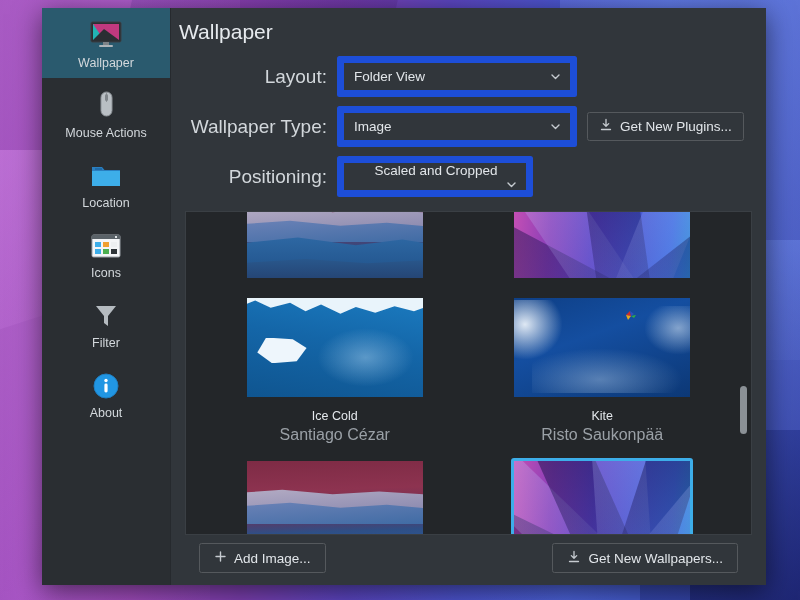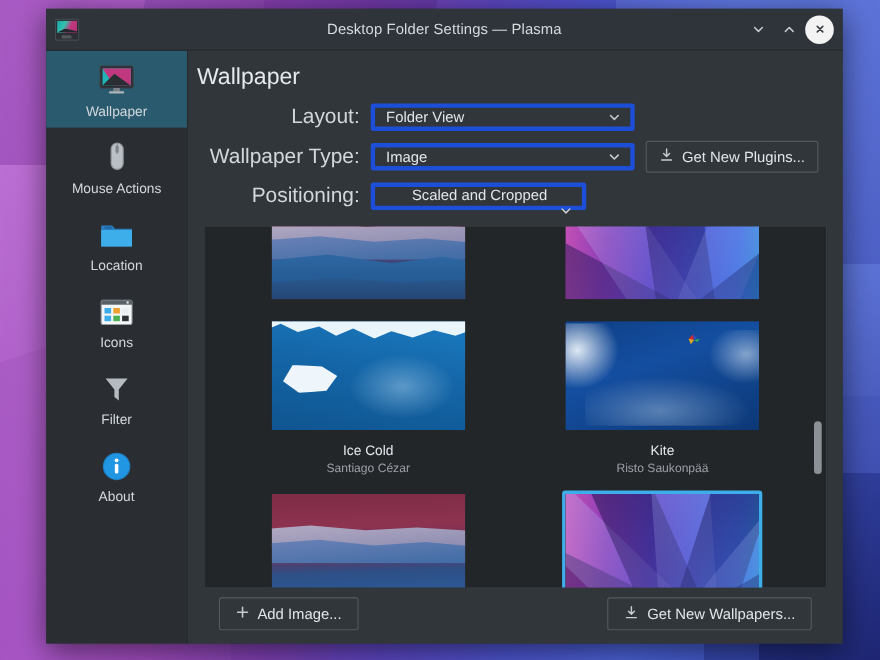--- a/index.html
+++ b/index.html
@@ -121,21 +121,21 @@
   }
   #content-inner { padding: 0 14px 0 14px; display:flex; flex-direction:column; flex:1; min-height:0;}
 
   
   .form-row { display:flex; align-items:center; margin-bottom: 9px; }
   .form-label {
     width: 142px; text-align: right; padding-right: 10px;
     font-size: 19px; color: #d2d7db; white-space:nowrap;
   }
   .combo {
-    height: 25px; background: #31363b; border: 4px solid #1d4ed8;
+    height: 41px; background: #31363b; border: 7px solid #1d4ed8;
     border-radius: 2.5px; display:flex; align-items:center;
     padding: 0 8px 0 10px; cursor: pointer; box-sizing: border-box;
   }
   .combo .val { font-size:13.5px; color:#e2e6ea; white-space:nowrap; }
   .combo .chev { margin-left: auto; padding-left: 16px; display:flex; }
   .combo.w-layout   { width: 240px; }
   .combo.w-type     { width: 240px; }
   .combo.w-position { width: 196px; flex-direction: column; }
   .btn {
     height: 29px; background: #31363b; border: 1px solid #55595d;
@@ -160,21 +160,21 @@
   }
   .tile { display:flex; flex-direction:column; align-items:center; padding: 6px 0 8px 0; cursor:pointer; }
   .thumb {
     width: 176px; height: 99px; border-radius: 3px;
     border: 3px solid transparent; box-sizing: content-box;
     overflow:hidden; position:relative;
   }
   .tile.selected .thumb { border-color: #3daee9; }
   .thumb-inner { position:absolute; inset:0; overflow:hidden; }
   .t-name { margin-top: 9px; font-size:12.5px; color:#e4e8ec; }
-  .t-author { margin-top: 3px; font-size:11px; color:#9aa0a6; }
+  .t-author { margin-top: 3px; font-size:16px; color:#9aa0a6; }
 
   
   .art-ice { background: linear-gradient(185deg,#1a74b8 0%, #1籍 0%); }
   .art-ice { background: linear-gradient(190deg,#1b7bc0 0%, #1466a8 45%, #0f5590 100%); }
   .ice-cap { position:absolute; left:-4%; top:-6%; width:110%; height:42%;
              background:#e9f4fb;
              clip-path: polygon(0 35%,8% 20%,16% 38%,26% 26%,34% 46%,42% 30%,
                        52% 52%,60% 36%,70% 50%,80% 34%,90% 46%,100% 30%,100% 0,0 0); }
   .ice-floe { position:absolute; left:6%; top:40%; width:28%; height:26%;
               background:#eef6fc;
@@ -230,44 +230,20 @@
   <div class="facet f2"></div>
   <div class="facet f3"></div>
   <div class="facet f4"></div>
   <div class="facet f5"></div>
   <div class="facet f6"></div>
   <div class="facet f7"></div>
 </div>
 
 <div id="window">
 
-  <div id="titlebar">
-    <div id="app-icon">
-      <div class="scr"></div>
-        <div class="base"></div>
-    </div>
-    <div id="window-title">Desktop Folder Settings — Plasma</div>
-    <div id="win-buttons">
-      <div class="winbtn">
-        <svg width="13" height="13" viewBox="0 0 13 13">
-            <path d="M3 5l3.5 3.5L10 5" fill="none" stroke="#c6cbd0" stroke-width="1.4" stroke-linecap="round" stroke-linejoin="round"></path>
-          </svg>
-      </div>
-      <div class="winbtn">
-        <svg width="13" height="13" viewBox="0 0 13 13">
-            <path d="M3 8.5L6.5 5 10 8.5" fill="none" stroke="#c6cbd0" stroke-width="1.4" stroke-linecap="round" stroke-linejoin="round"></path>
-          </svg>
-      </div>
-      <div class="winbtn close">
-        <svg width="13" height="13" viewBox="0 0 13 13">
-            <path d="M4 4l5 5M9 4l-5 5" fill="none" stroke="#3b4045" stroke-width="1.5" stroke-linecap="round"></path>
-          </svg>
-      </div>
-    </div>
-  </div>
 
   <div id="body">
 
     <div id="sidebar">
 
       <div class="nav-item selected">
         <div class="nav-ico">
           <svg width="36" height="30" viewBox="0 0 36 30">
             <rect x="3" y="2" width="30" height="20" rx="1.5" fill="#2b2f33" stroke="#3a3f44"></rect>
             <defs>

